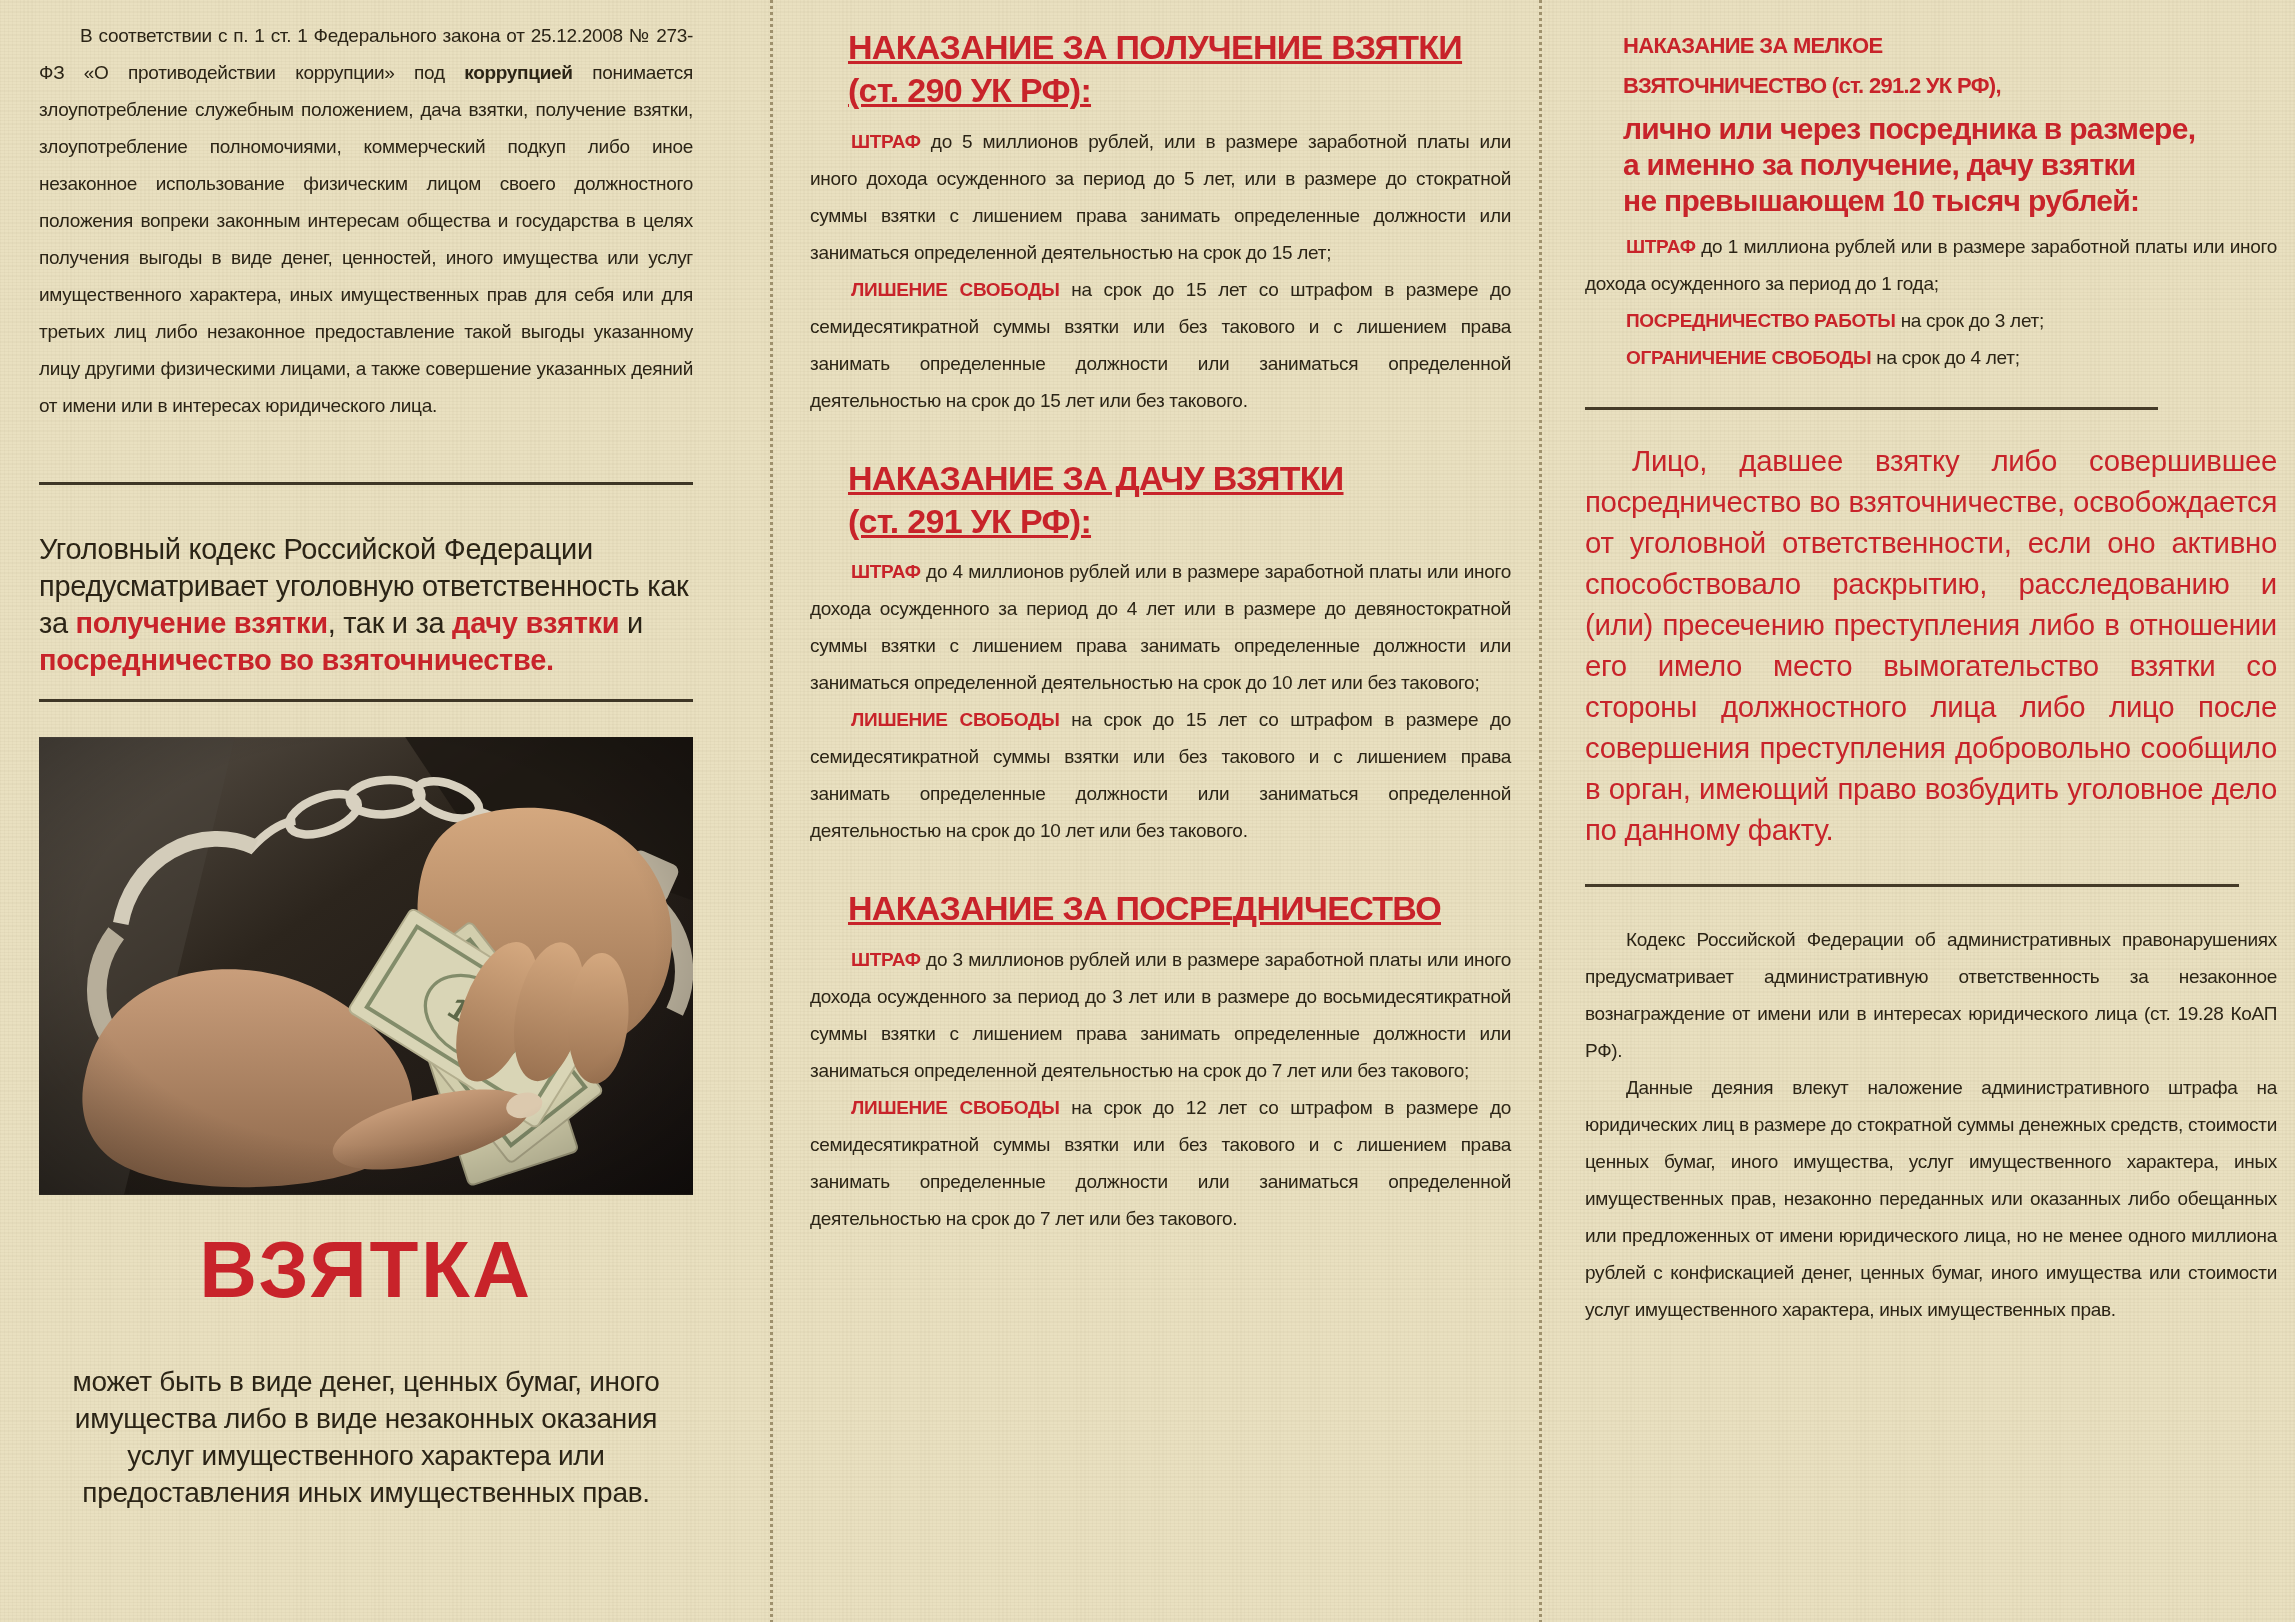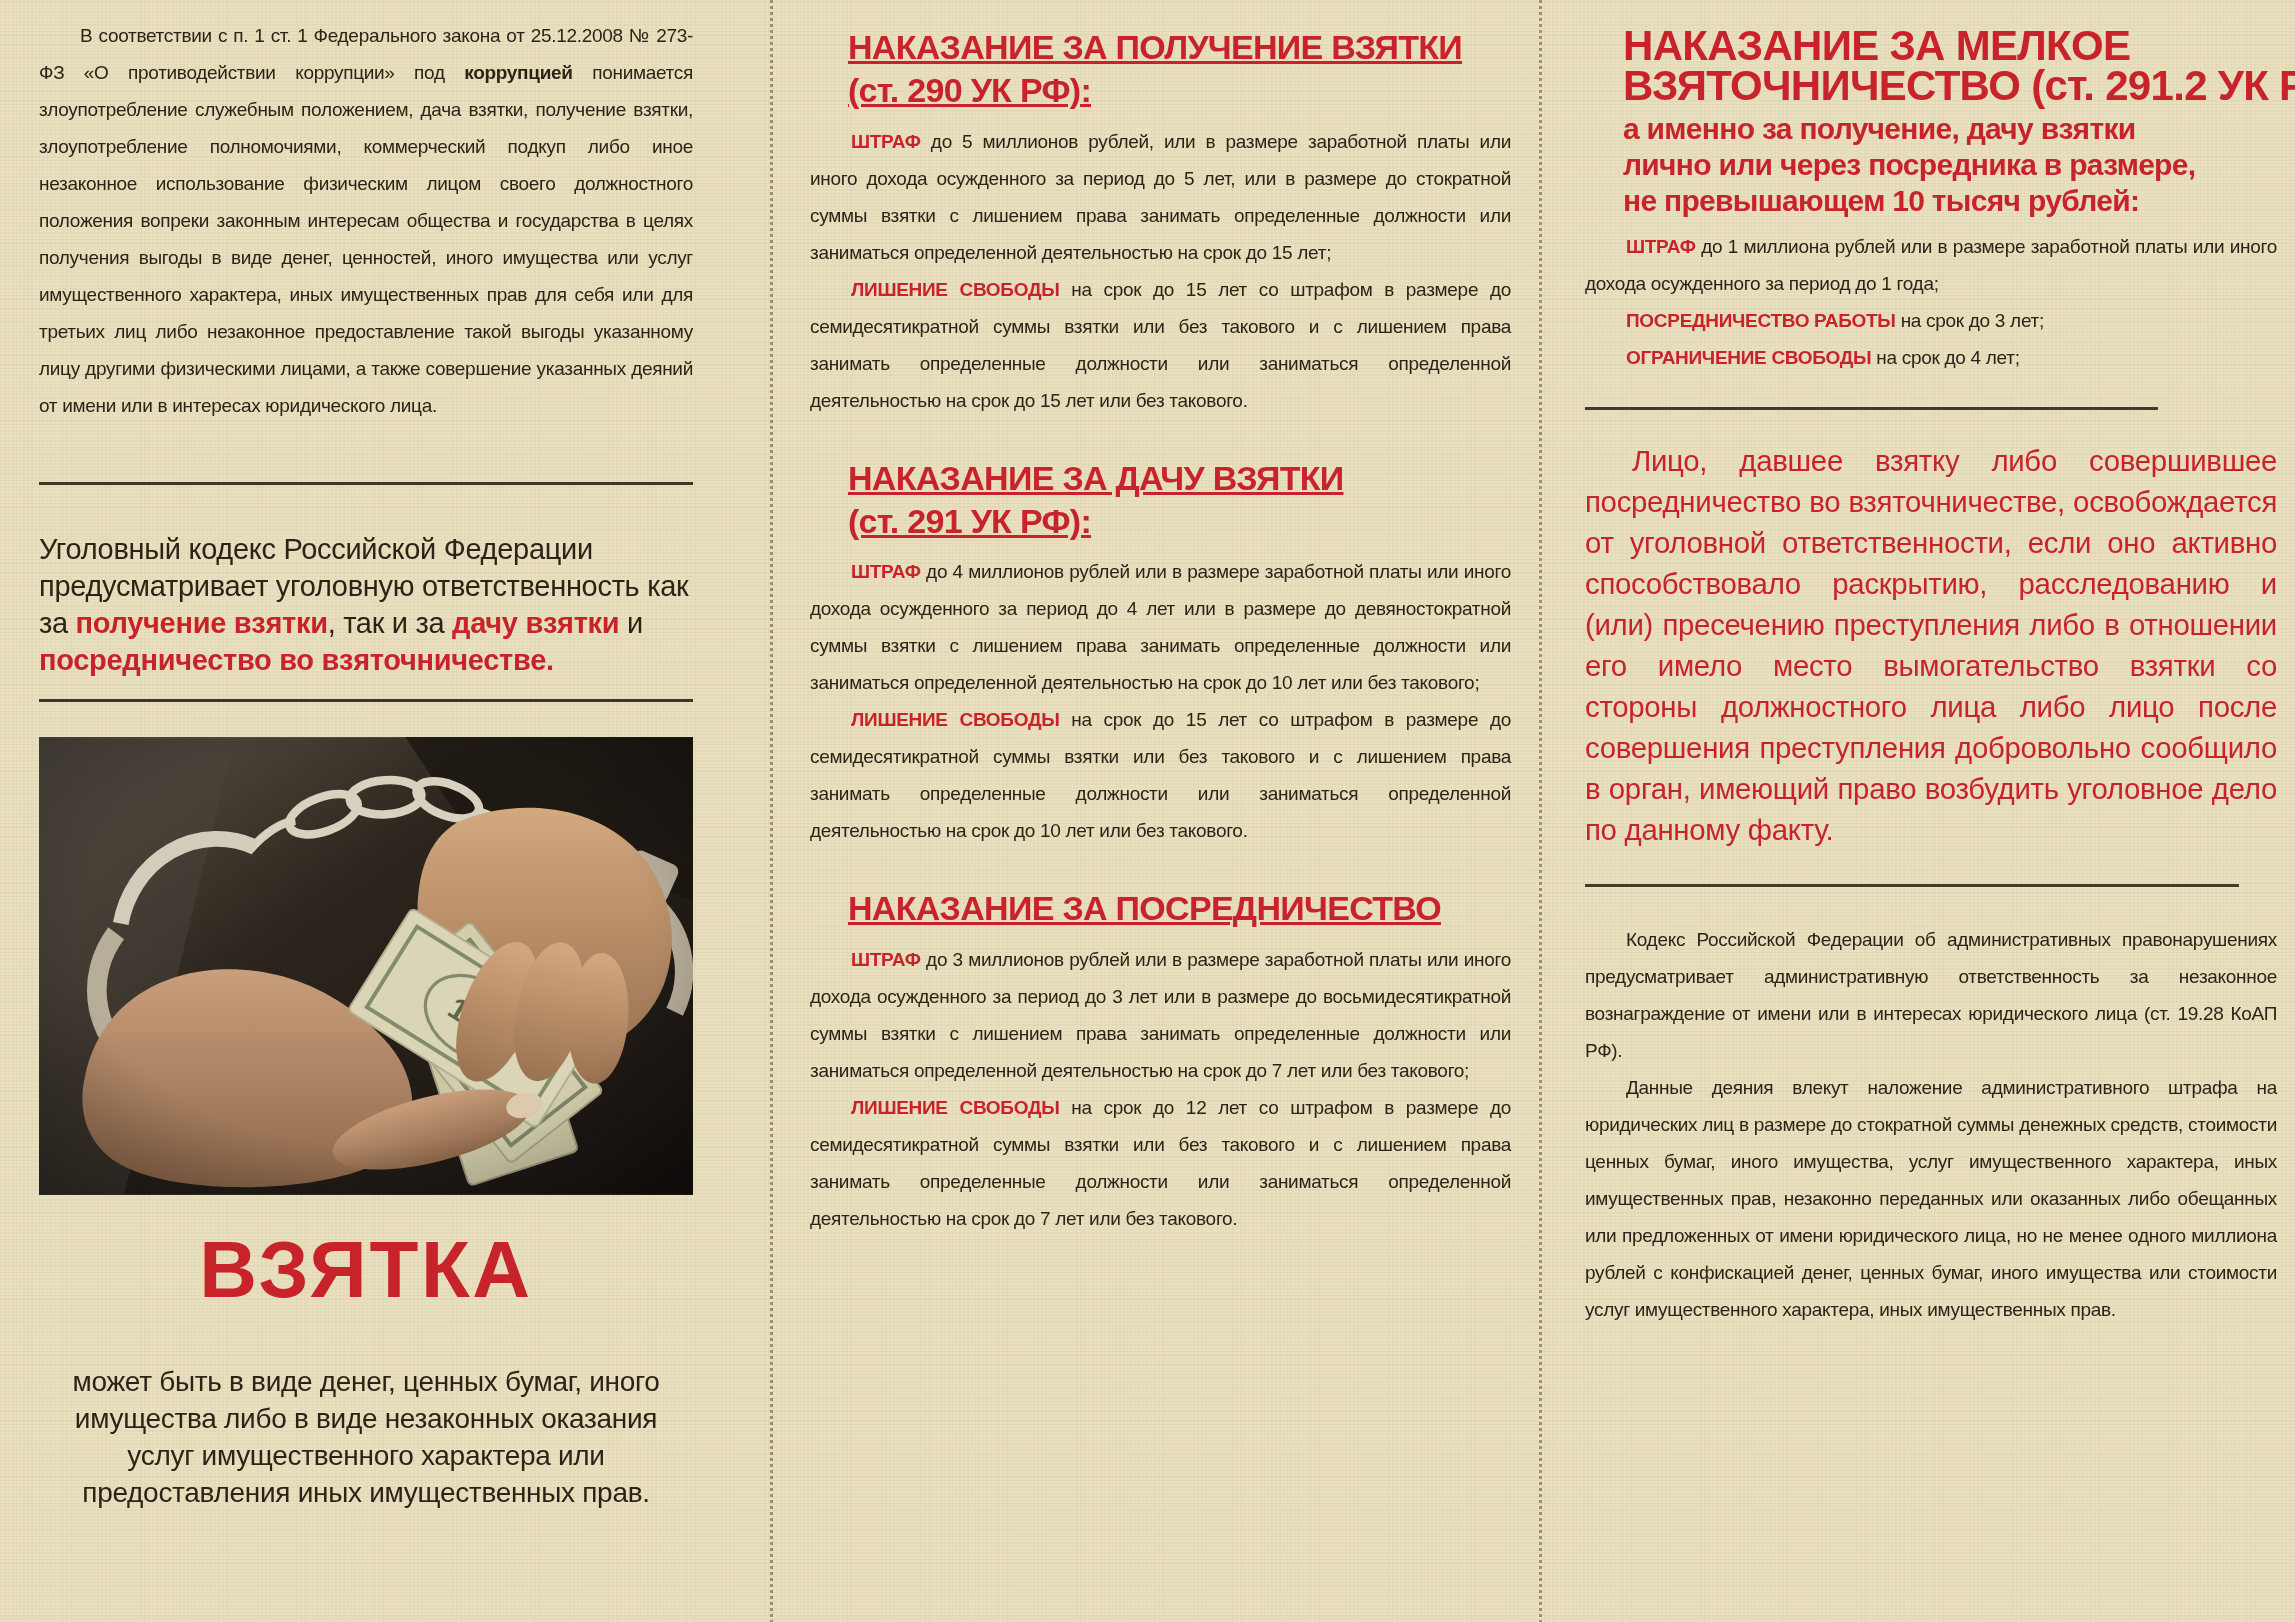--- a/index.html
+++ b/index.html
@@ -32,21 +32,21 @@
   .photo{margin-top:35px; width:654px; height:458px; overflow:hidden;}
   .big-title{margin-top:34px; font-size:80px; line-height:81px; font-weight:bold; text-align:center; letter-spacing:2.6px;}
   .desc{margin-top:17px; font-size:28px; line-height:37px; text-align:center; letter-spacing:-0.3px;}
   
   .sec{margin:0;}
   .sec-title{font-size:34px; line-height:43px; font-weight:bold; color:#c8232a; letter-spacing:-0.7px; margin:0 0 10.5px 38px;}
   .sec-title span{display:block; white-space:nowrap;text-decoration:underline;}
   .mt-top{margin-top:26px;}
   .mt-sec{margin-top:38px;}
   
-  .c3-title{font-size:42px; line-height:40px; font-weight:bold; color:#c8232a; letter-spacing:-0.7px; margin:0 0 5.2px 38px;}
+  .c3-title{font-size:22px; line-height:40px; font-weight:bold; color:#c8232a; letter-spacing:-0.7px; margin:0 0 5.2px 38px;}
   .c3-title span{display:block; white-space:nowrap;}
   .c3-sub{font-size:30px; line-height:36px; font-weight:bold; color:#c8232a; letter-spacing:-0.7px; margin:0 0 9.2px 38px;}
   .c3-sub span{display:block; white-space:nowrap;}
   .rule-c{margin-top:31px; width:573px; border-top:3.3px solid #453b28;}
   .release{margin-top:30px; font-size:29.4px; line-height:41px; color:#c8232a; text-align:justify; text-indent:47px; letter-spacing:-0.3px;}
   .rule-d{margin-top:34px; width:654px; border-top:3.3px solid #453b28;}
   .koap{margin-top:34px;}
   .koap2{margin-top:0;}
 </style>
 </head>
@@ -178,22 +178,22 @@
   </section>
 
   <section class="col col3">
 
     <div class="sec mt-top">
       <h2 class="c3-title">
           <span>НАКАЗАНИЕ ЗА МЕЛКОЕ</span>
           <span>ВЗЯТОЧНИЧЕСТВО (ст. 291.2 УК РФ),</span>
         </h2>
       <div class="c3-sub">
+          <span>лично или через посредника в размере,</span>
           <span>а именно за получение, дачу взятки</span>
-          <span>лично или через посредника в размере,</span>
           <span>не превышающем 10 тысяч рублей:</span>
         </div>
       <p class="body indent"><span class="red bold">ШТРАФ </span><span>до 1 миллиона рублей или в размере заработной платы или иного дохода осужденного за период до 1 года;</span></p>
       <p class="body indent"><span class="red bold">ПОСРЕДНИЧЕСТВО РАБОТЫ </span><span>на срок до 3 лет;</span></p>
       <p class="body indent"><span class="red bold">ОГРАНИЧЕНИЕ СВОБОДЫ </span><span>на срок до 4 лет;</span></p>
     </div>
 
     <hr class="rule rule-c">
 
     <p class="release">Лицо, давшее взятку либо совершившее посредничество во взяточничестве, освобождается от уголовной ответственности, если оно активно способствовало раскрытию, расследованию и (или) пресечению преступления либо в отношении его имело место вымогательство взятки со стороны должностного лица либо лицо после совершения преступления добровольно сообщило в орган, имеющий право возбудить уголовное дело по данному факту.</p>

